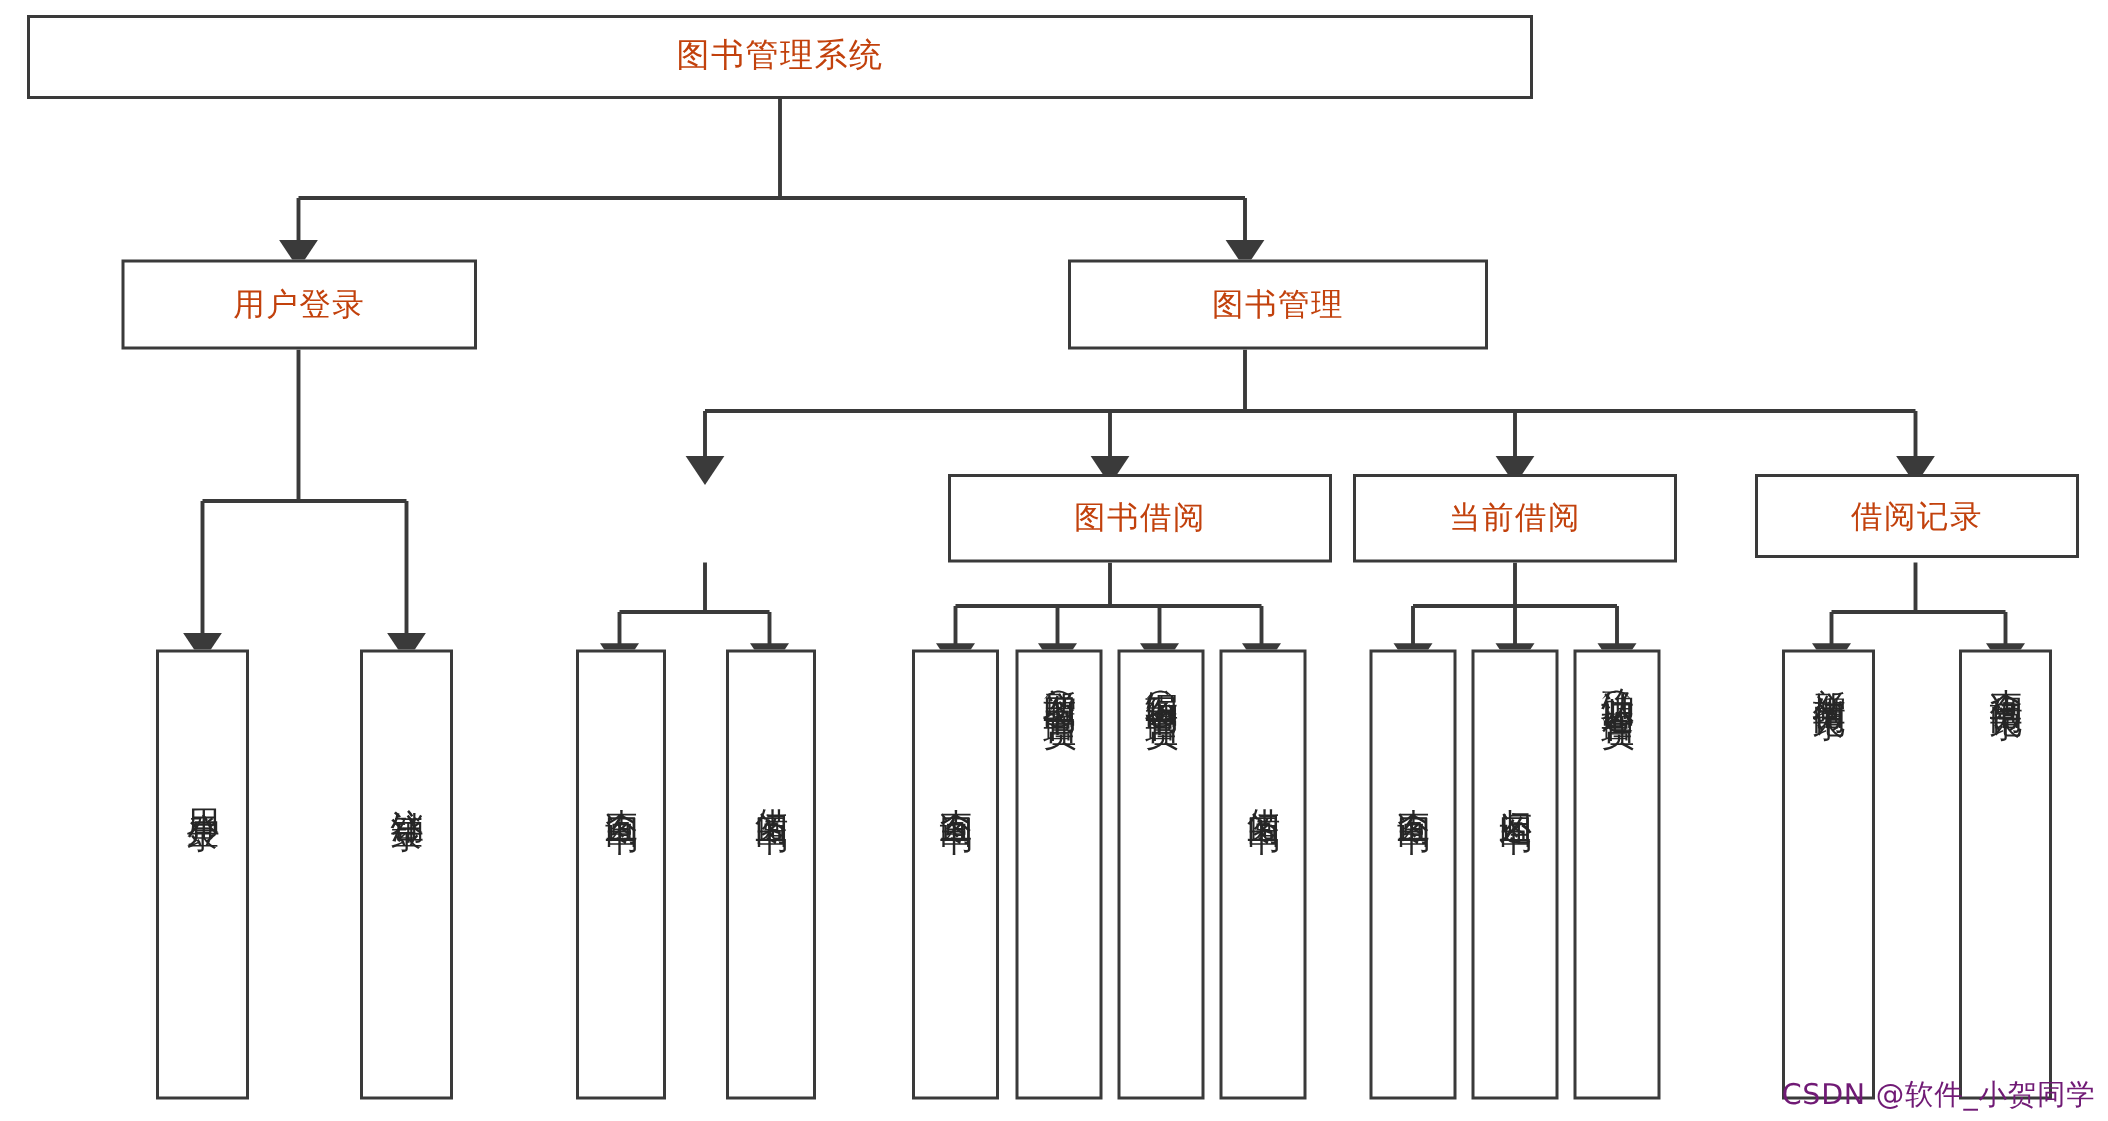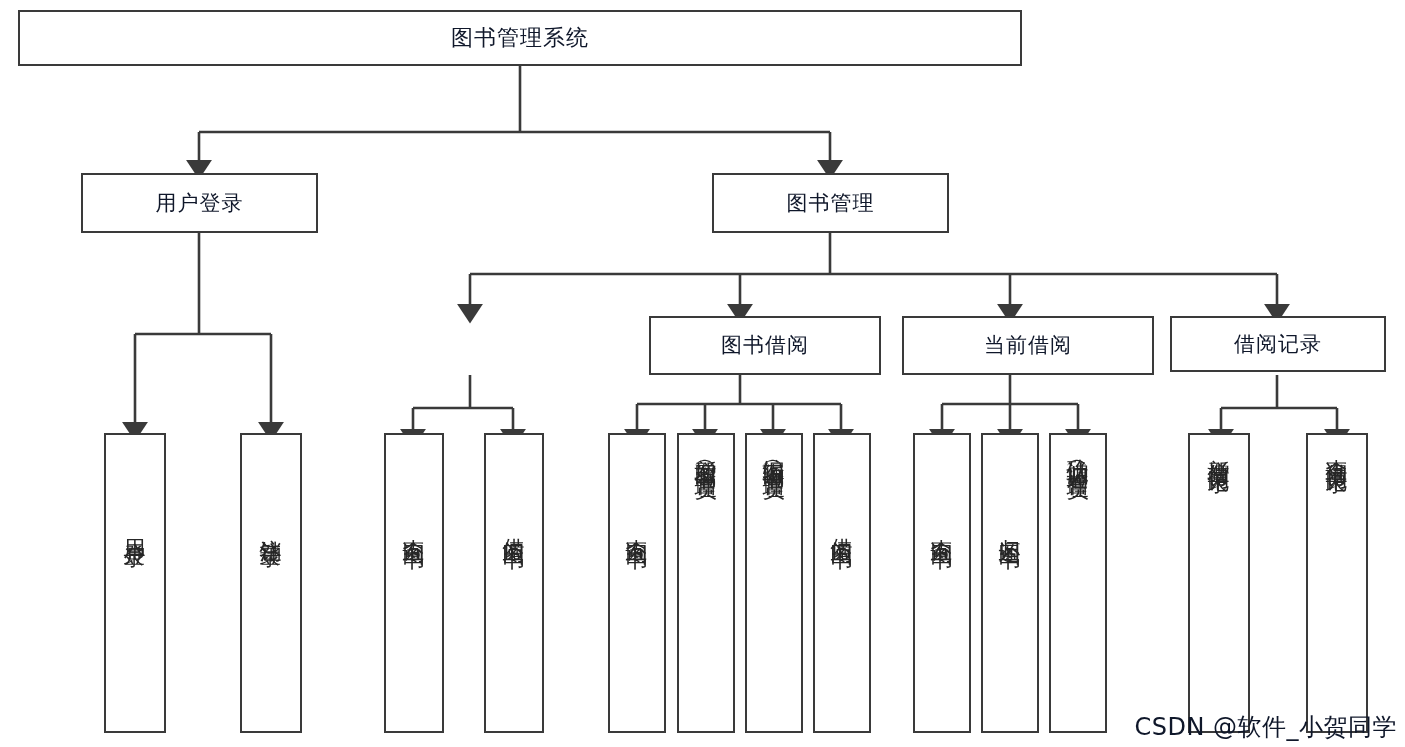--- a/index.html
+++ b/index.html
@@ -27,21 +27,21 @@
     background:#ffffff;
     display:flex;
     align-items:center;
     justify-content:center;
     text-align:center;
   }
   .node .lbl{
     font-size:21px;
     line-height:1.15;
     letter-spacing:1px;
-    color:#0f172a;
+    color:#c2410c;
     white-space:nowrap;
   }
   .node.root .lbl{font-size:22px;}
   .node.leaf{
     align-items:flex-start;
     justify-content:center;
     padding-top:6px;
   }
   .node.leaf .lbl{
     writing-mode:vertical-rl;
@@ -52,22 +52,22 @@
     white-space:pre;
     color:#262626;
   }
   .node.leaf.mid .lbl{
     margin-top:80px;
   }
   .watermark{
     position:absolute;
     right:8px;
     bottom:4px;
-    font-size:24px;
-    color:#0f172a;
+    font-size:19px;
+    color:#701a75;
     letter-spacing:0.5px;
     white-space:nowrap;
   }
 </style>
 </head>
 <body>
 
 <div id="stage">
 
   <svg id="wires" viewBox="0 0 1405 747" xmlns="http://www.w3.org/2000/svg">
@@ -120,28 +120,28 @@
     </g>
   </svg>
 
   <div class="node root" style="left:18px;top:10px;width:1004px;height:56px;">
     <span class="lbl">图书管理系统</span>
   </div>
 
   <div class="node" style="left:81px;top:173px;width:237px;height:60px;">
     <span class="lbl">用户登录</span>
   </div>
-  <div class="node" style="left:712px;top:173px;width:237px;height:60px;">
+  <div class="node" style="left:712px;top:173px;width:280px;height:60px;">
     <span class="lbl">图书管理</span>
   </div>
 
-  <div class="node" style="left:632px;top:316px;width:232px;height:59px;margin-left:17px;">
+  <div class="node" style="left:632px;top:316px;width:256px;height:59px;">
     <span class="lbl">图书借阅</span>
   </div>
-  <div class="node" style="left:902px;top:316px;width:252px;height:59px;">
+  <div class="node" style="left:902px;top:316px;width:216px;height:59px;">
     <span class="lbl">当前借阅</span>
   </div>
   <div class="node" style="left:1170px;top:316px;width:216px;height:56px;">
     <span class="lbl">借阅记录</span>
   </div>
 
   <div class="node leaf mid" style="left:104px;top:433px;width:62px;height:300px;">
     <span class="lbl">用户登录</span>
   </div>
   <div class="node leaf mid" style="left:240px;top:433px;width:62px;height:300px;">

